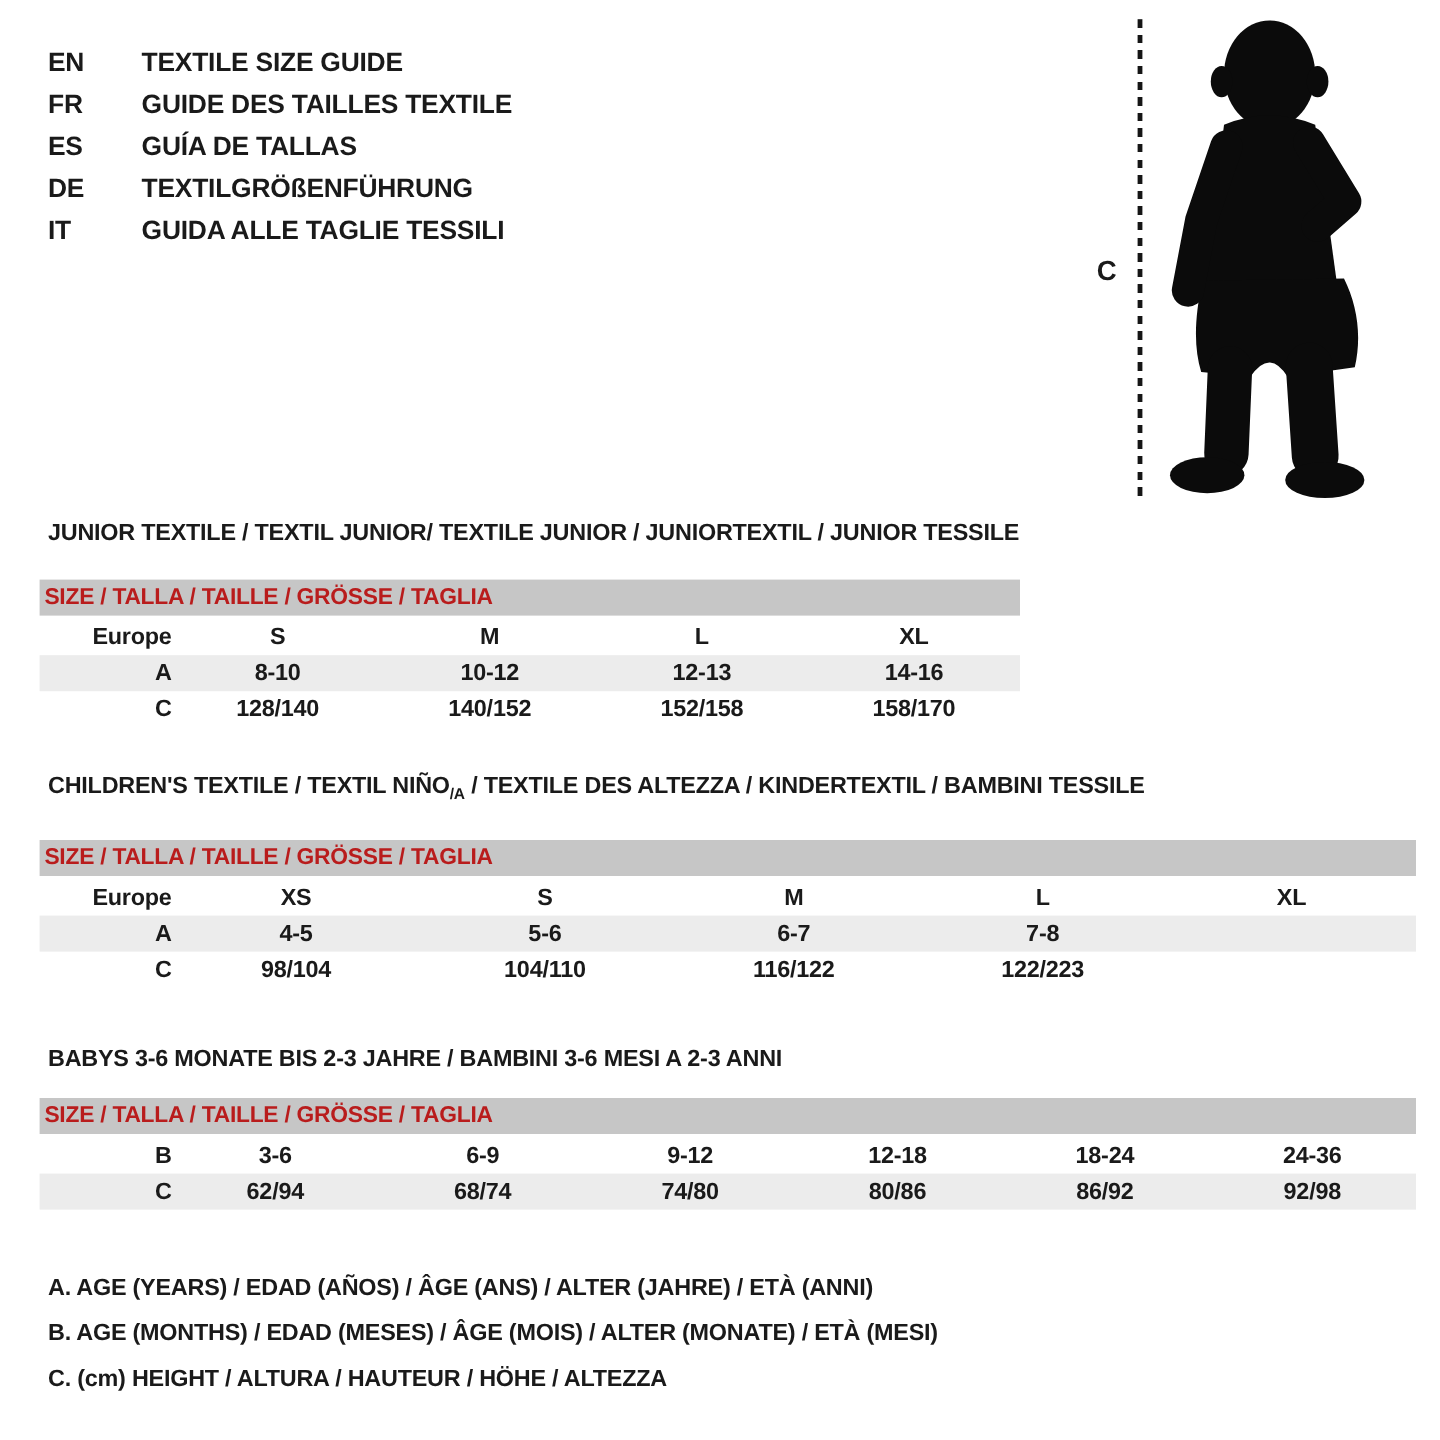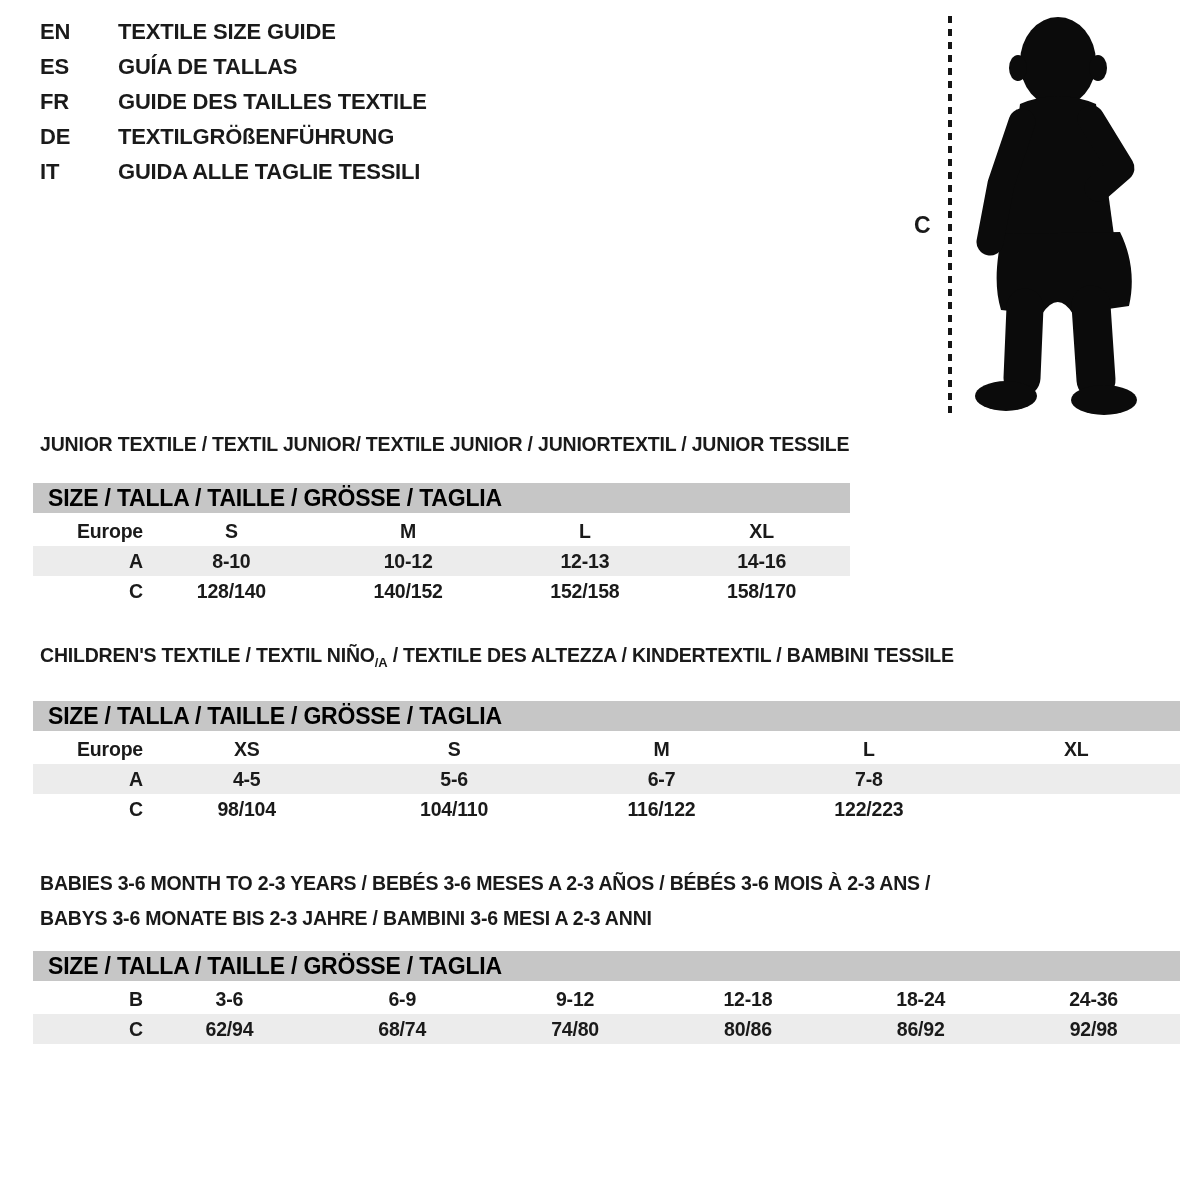--- a/index.html
+++ b/index.html
@@ -7,21 +7,21 @@
     background:#fff;
     font-family:"Liberation Sans", sans-serif;
     font-weight:700;
     color:var(--ink,#1a1a1a);
     letter-spacing:-0.2px;
   }
   .canvas{position:relative;width:1200px;height:1200px;background:#fff;overflow:hidden;}
 
   
   .hero{position:relative;height:430px;}
-  .lang-list{position:absolute;left:40px;top:14px;}
+  .lang-list{position:absolute;left:40px;top:34px;}
   .lang-row{height:35px;line-height:35px;font-size:22px;}
   .lang-row .code{display:inline-block;width:78px;}
   .figure-line{
     position:absolute;left:948px;top:16px;width:4px;height:400px;
     background:repeating-linear-gradient(to bottom,#151515 0 7px,transparent 7px 13px);
   }
   .c-label{position:absolute;left:914px;top:212px;font-size:23px;}
   .toddler{position:absolute;left:970px;top:12px;}
 
   
@@ -29,42 +29,42 @@
   .sec-junior{margin-top:2px;}
   .sec-children{margin-top:37px;}
   .sec-babies{margin-top:42px;}
   .sec-title{font-size:19.5px;margin:0 0 26px 7px;line-height:25px;}
   .sec-babies .sec-title{margin-bottom:15px;}
   .sec-babies .title-line{line-height:35px;}
   .sec-title .sub{font-size:13px;vertical-align:sub;}
   .tbl{}
   .bar{
     height:30px;line-height:30px;background:var(--bar,#c6c6c6);
-    font-size:23px;padding-left:15px;box-sizing:border-box;margin-bottom:3px;
-    color:#000000;
+    font-size:19px;padding-left:4px;box-sizing:border-box;margin-bottom:3px;
+    color:#b91c1c;
   }
   .trow{display:grid;height:30px;line-height:30px;}
   .trow.shaded{background:var(--alt,#ececec);}
   .cell{font-size:19.5px;text-align:center;white-space:nowrap;}
   .cell.label{text-align:right;padding-left:8px;}
 
   
   .notes{margin:54px 0 0 40px;}
   .note{font-size:19.5px;margin-bottom:16px;line-height:22px;}
 </style>
 </head>
 <body style="background: rgb(255, 255, 255);">
 
 <div class="canvas">
 
   <div class="hero">
     <div class="lang-list">
         <div class="lang-row"><span class="code">EN</span><span class="ltitle">TEXTILE SIZE GUIDE</span></div>
+        <div class="lang-row"><span class="code">FR</span><span class="ltitle">GUIDE DES TAILLES TEXTILE</span></div>
         <div class="lang-row"><span class="code">ES</span><span class="ltitle">GUÍA DE TALLAS</span></div>
-        <div class="lang-row"><span class="code">FR</span><span class="ltitle">GUIDE DES TAILLES TEXTILE</span></div>
         <div class="lang-row"><span class="code">DE</span><span class="ltitle">TEXTILGRÖßENFÜHRUNG</span></div>
         <div class="lang-row"><span class="code">IT</span><span class="ltitle">GUIDA ALLE TAGLIE TESSILI</span></div>
       </div>
 
     <div class="figure-line"></div>
     <div class="c-label">C</div>
 
     <svg class="toddler" width="172" height="404" viewBox="0 0 172 404" aria-hidden="true">
       <g fill="#0b0b0b">
         <ellipse cx="88" cy="50" rx="38" ry="45"></ellipse>
@@ -143,21 +143,20 @@
             <div class="cell label">C</div>
             <div class="cell">98/104</div>
             <div class="cell">104/110</div>
             <div class="cell">116/122</div>
             <div class="cell">122/223</div>
           </div>
         </div>
       </div>
       <div class="section sec-babies">
         <div class="sec-title">
-          <div class="title-line"><span>BABIES 3-6 MONTH TO 2-3 YEARS / BEBÉS 3-6 MESES A 2-3 AÑOS / BÉBÉS 3-6 MOIS À 2-3 ANS /</span></div>
           <div class="title-line"><span>BABYS 3-6 MONATE BIS 2-3 JAHRE / BAMBINI 3-6 MESI A 2-3 ANNI</span></div>
         </div>
         <div class="tbl" style="width: 1147px;">
           <div class="bar">SIZE / TALLA / TAILLE / GRÖSSE / TAGLIA</div>
           <div class="trow" style="grid-template-columns: 110px repeat(6, 1fr);">
             <div class="cell label">B</div>
             <div class="cell">3-6</div>
             <div class="cell">6-9</div>
             <div class="cell">9-12</div>
             <div class="cell">12-18</div>
@@ -170,13 +169,18 @@
             <div class="cell">68/74</div>
             <div class="cell">74/80</div>
             <div class="cell">80/86</div>
             <div class="cell">86/92</div>
             <div class="cell">92/98</div>
           </div>
         </div>
       </div>
     </div>
 
+  <div class="notes" id="notes">
+      <div class="note">A. AGE (YEARS) / EDAD (AÑOS) / ÂGE (ANS) / ALTER (JAHRE) / ETÀ (ANNI)</div>
+      <div class="note">B. AGE (MONTHS) / EDAD (MESES) / ÂGE (MOIS) / ALTER (MONATE) / ETÀ (MESI)</div>
+      <div class="note">C. (cm) HEIGHT / ALTURA / HAUTEUR / HÖHE / ALTEZZA</div>
+    </div>
 </div>
 
 </body></html>

